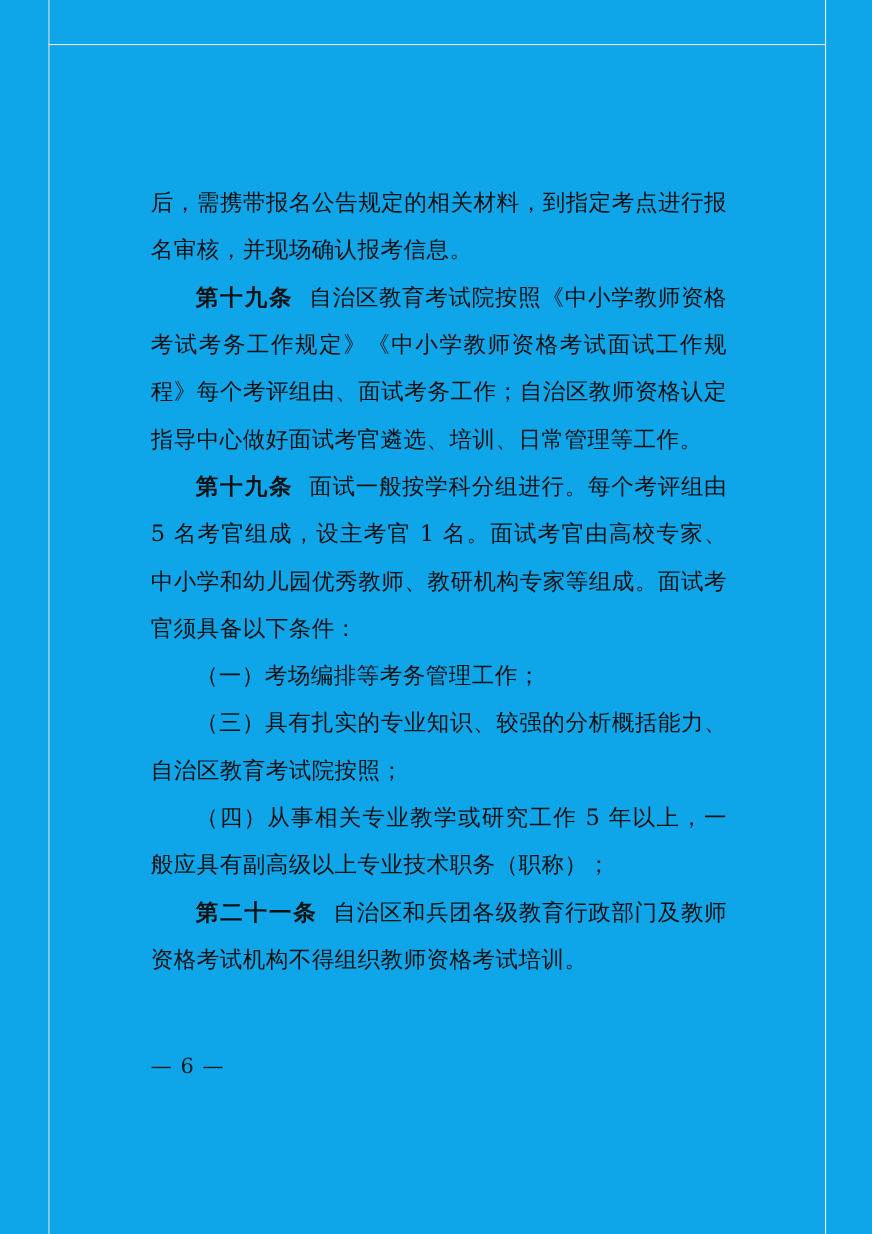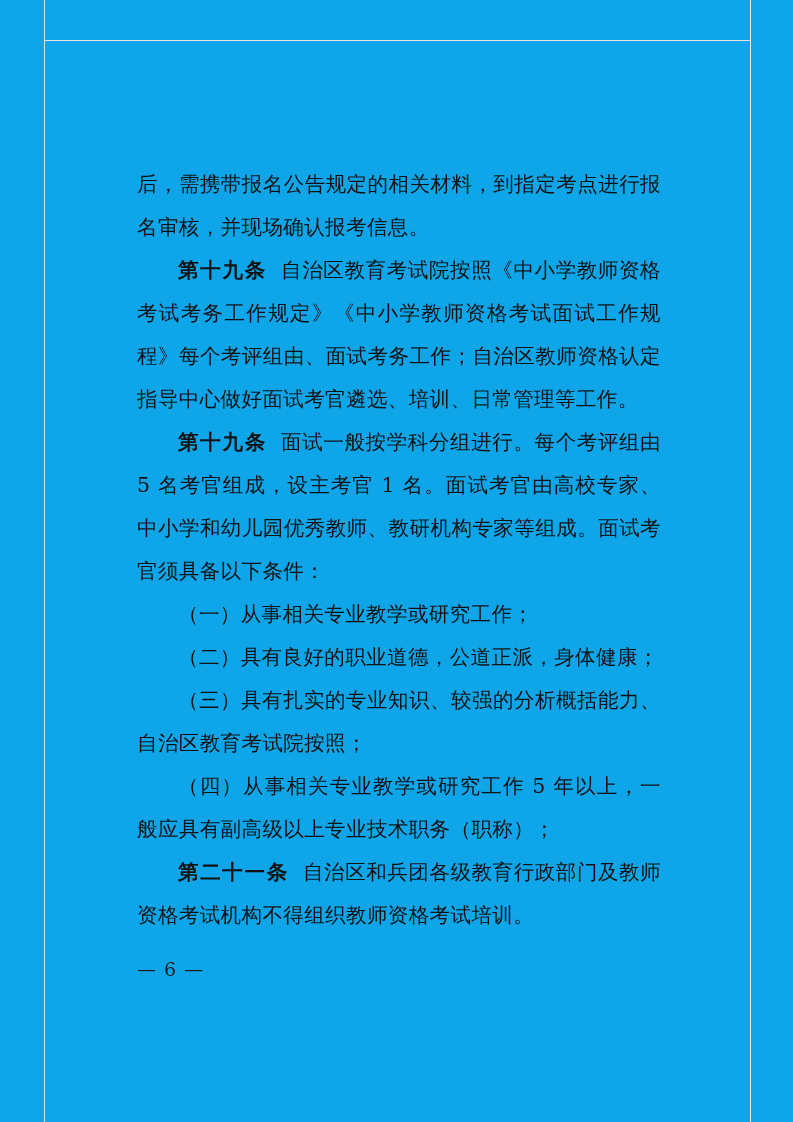--- a/index.html
+++ b/index.html
@@ -95,26 +95,23 @@
     <p class="para indent">
       <span class="lead">第十九条</span><span class="gap"></span><span>自治区教育考试院按照《中小学教师资格考试考务工作规定》《中小学教师资格考试面试工作规程》每个考评组由、面试考务工作；自治区教师资格认定指导中心做好面试考官遴选、培训、日常管理等工作。</span>
     </p>
 
 
     <p class="para indent">
       <span class="lead">第十九条</span><span class="gap"></span><span>面试一般按学科分组进行。每个考评组由 5 名考官组成，设主考官 1 名。面试考官由高校专家、中小学和幼儿园优秀教师、教研机构专家等组成。面试考官须具备以下条件：</span>
     </p>
 
     <p class="para indent">
-      <span>（一）从事相关专业教学或研究工作；</span>
+      <span>（一）考场编排等考务管理工作；</span>
     </p>
 
-    <p class="para indent">
-      <span>（二）具有良好的职业道德，公道正派，身体健康；</span>
-    </p>
 
     <p class="para indent">
       <span>（三）具有扎实的专业知识、较强的分析概括能力、自治区教育考试院按照；</span>
     </p>
 
     <p class="para indent">
       <span>（四）从事相关专业教学或研究工作 5 年以上，一般应具有副高级以上专业技术职务（职称）；</span>
     </p>
 
 

